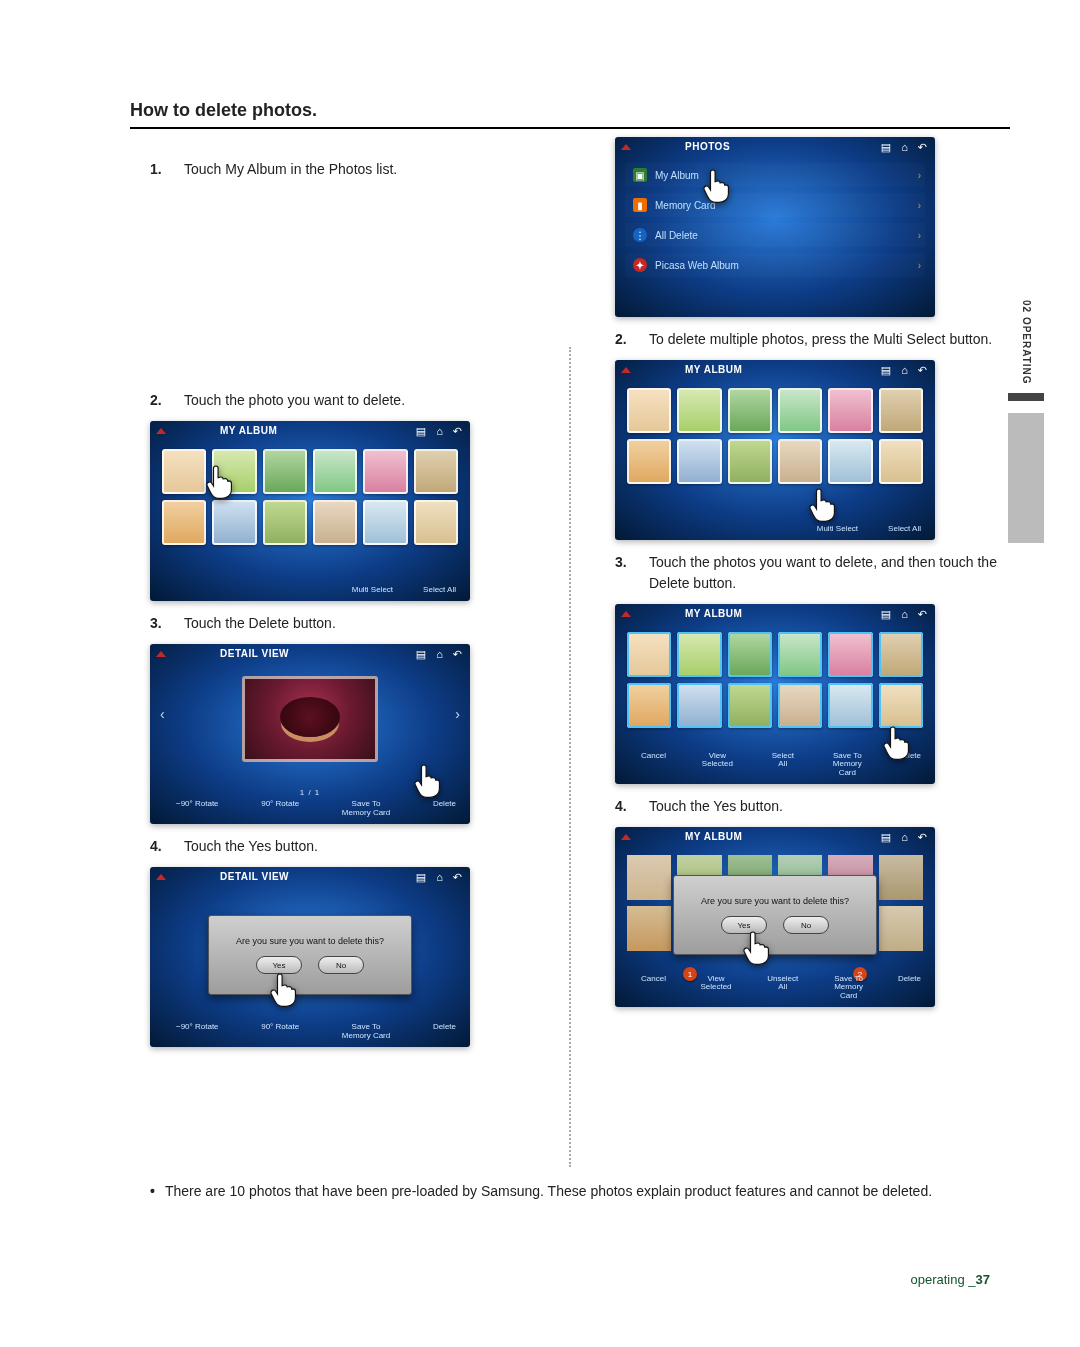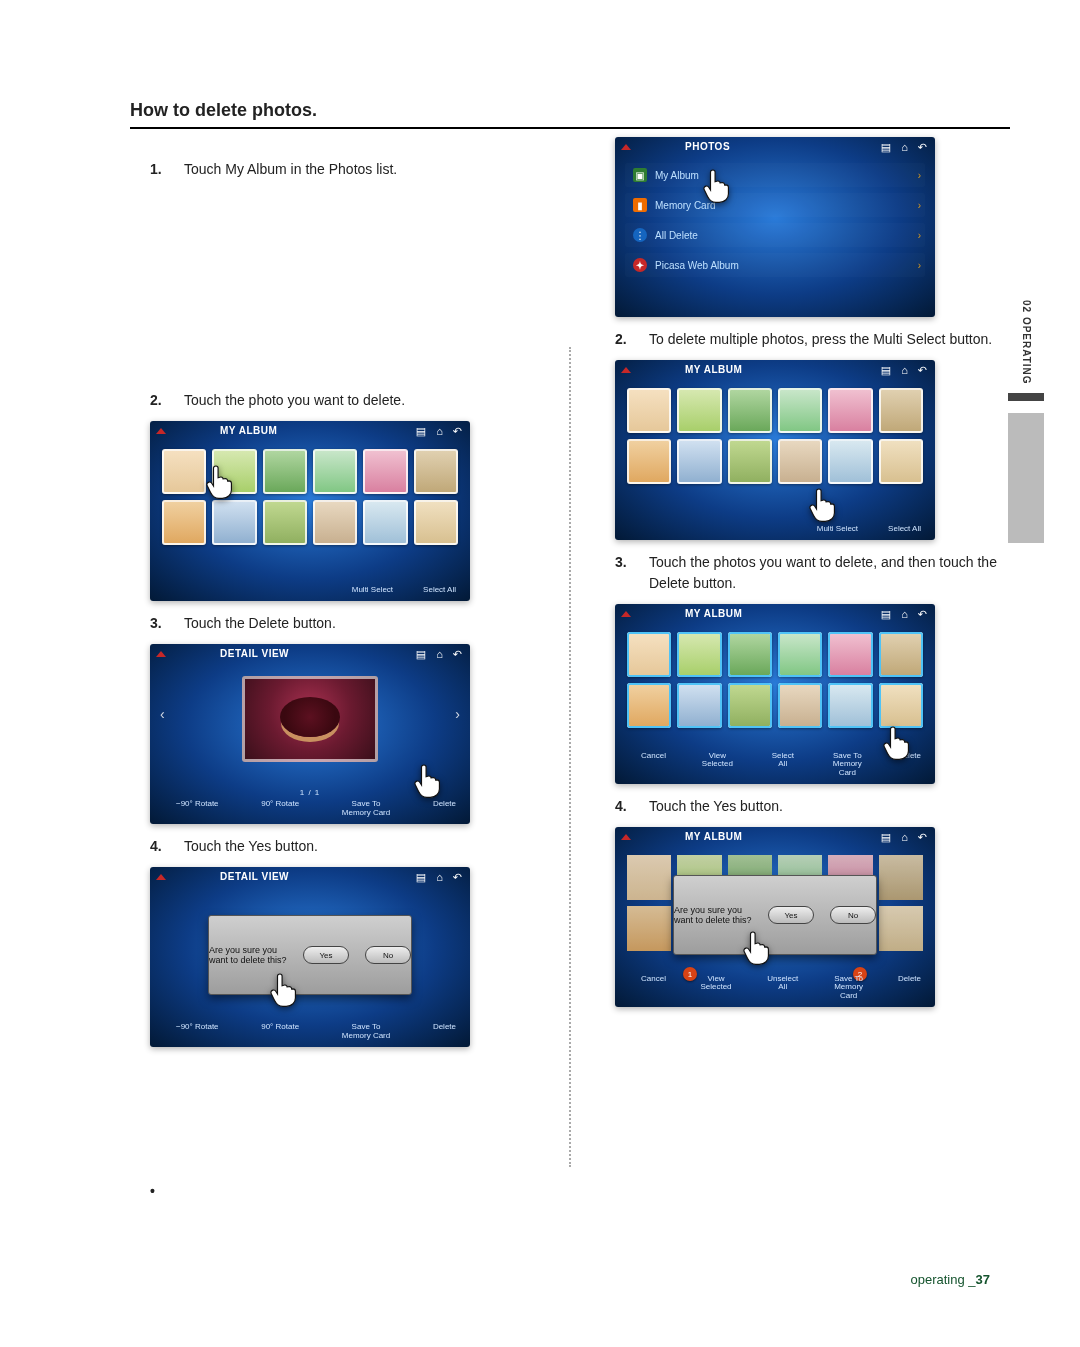--- a/index.html
+++ b/index.html
@@ -65,21 +65,21 @@
 
   
   .detail .photo { position:absolute; left:92px; right:92px; top:32px; height:86px; border-radius:3px;
           background: radial-gradient(circle at 50% 40%, #a83050 0%, #6b1a30 50%, #3a0f1a 100%); border:3px solid rgba(255,255,255,.6); }
   .detail .photo.cake::after{ content:""; position:absolute; left:50%; top:50%; width:60px;height:40px; transform:translate(-50%,-55%); border-radius:50%; background:radial-gradient(circle,#5c1020 0%, #3a0810 70%); box-shadow:0 6px 0 -1px #c89060;}
   .detail .pager { position:absolute; left:50%; transform:translateX(-50%); bottom:27px; color:#cfe4ff; font-size:8px; letter-spacing:1px;text-align:right;}
   .detail .nav  { position:absolute; top:62px; color:#fff; font-size:14px; opacity:.8;}
   .detail .nav.l{ left:10px;} .detail .nav.r{ right:10px;}
 
   
-  .dlg { position:absolute; left:58px; right:58px; top:48px; height:80px; background: linear-gradient(#cfcfcf,#9d9d9d); border:1px solid #555; border-radius:3px; display:flex; align-items:center; justify-content:center; gap:10px; box-shadow: 0 4px 10px rgba(0,0,0,.5);}
+  .dlg { position:absolute; left:58px; right:58px; top:48px; height:80px; background: linear-gradient(#cfcfcf,#9d9d9d); border:1px solid #555; border-radius:3px; display:flex; flex-direction:column; align-items:center; justify-content:center; gap:10px; box-shadow: 0 4px 10px rgba(0,0,0,.5);}
   .dlg .q { font-size:9px; color:#111;}
   .dlg .btns { display:flex; gap:16px; }
   .dlg .btn { width:46px; height:18px; border:1px solid #444; border-radius:10px; background:linear-gradient(#eee,#bbb); display:flex; align-items:center; justify-content:center; font-size:8px; color:#111;}
 
   .badge { position:absolute; width:14px; height:14px; border-radius:50%; background:#d84315; color:#fff; font-size:8px; display:flex;align-items:center;justify-content:center; box-shadow:0 1px 2px rgba(0,0,0,.5);}
 
   .shot .bgthumbs { position:absolute; left:12px; right:12px; top:28px; display:grid; grid-template-columns:repeat(6,1fr); grid-template-rows:repeat(2,1fr); gap:6px; height:96px; filter: brightness(.9) saturate(.9); }
 </style>
 </head>
 <body>
@@ -394,19 +394,20 @@
               <path fill="#fff" stroke="#111" stroke-width="1.4" d="M14 6c1.5 0 2.5 1 2.5 2.5V20l2-.5c2-1 4 .5 4 2l2-.3c2-.5 3.5 1 3.5 2.8l1.5-.2c2 0 3 1.5 3 3v8c0 5-4 10-11 10h-4c-5 0-8-3-10-7l-4-8c-1-2 0-4 2-4.5 1.5-.4 3 .5 3.8 2L11 30V8.5C11 7 12.5 6 14 6Z"></path>
             </svg>
         </div>
       </div>
 
     </div>
   </div>
 
   <div class="note">
     <span class="bullet">•</span>
+    <span>There are 10 photos that have been pre-loaded by Samsung. These photos explain product features and cannot be deleted.</span>
   </div>
 
   <div class="footer">
     <span>operating _</span><span class="pn">37</span>
   </div>
 
 </div>
 
 </body></html>

